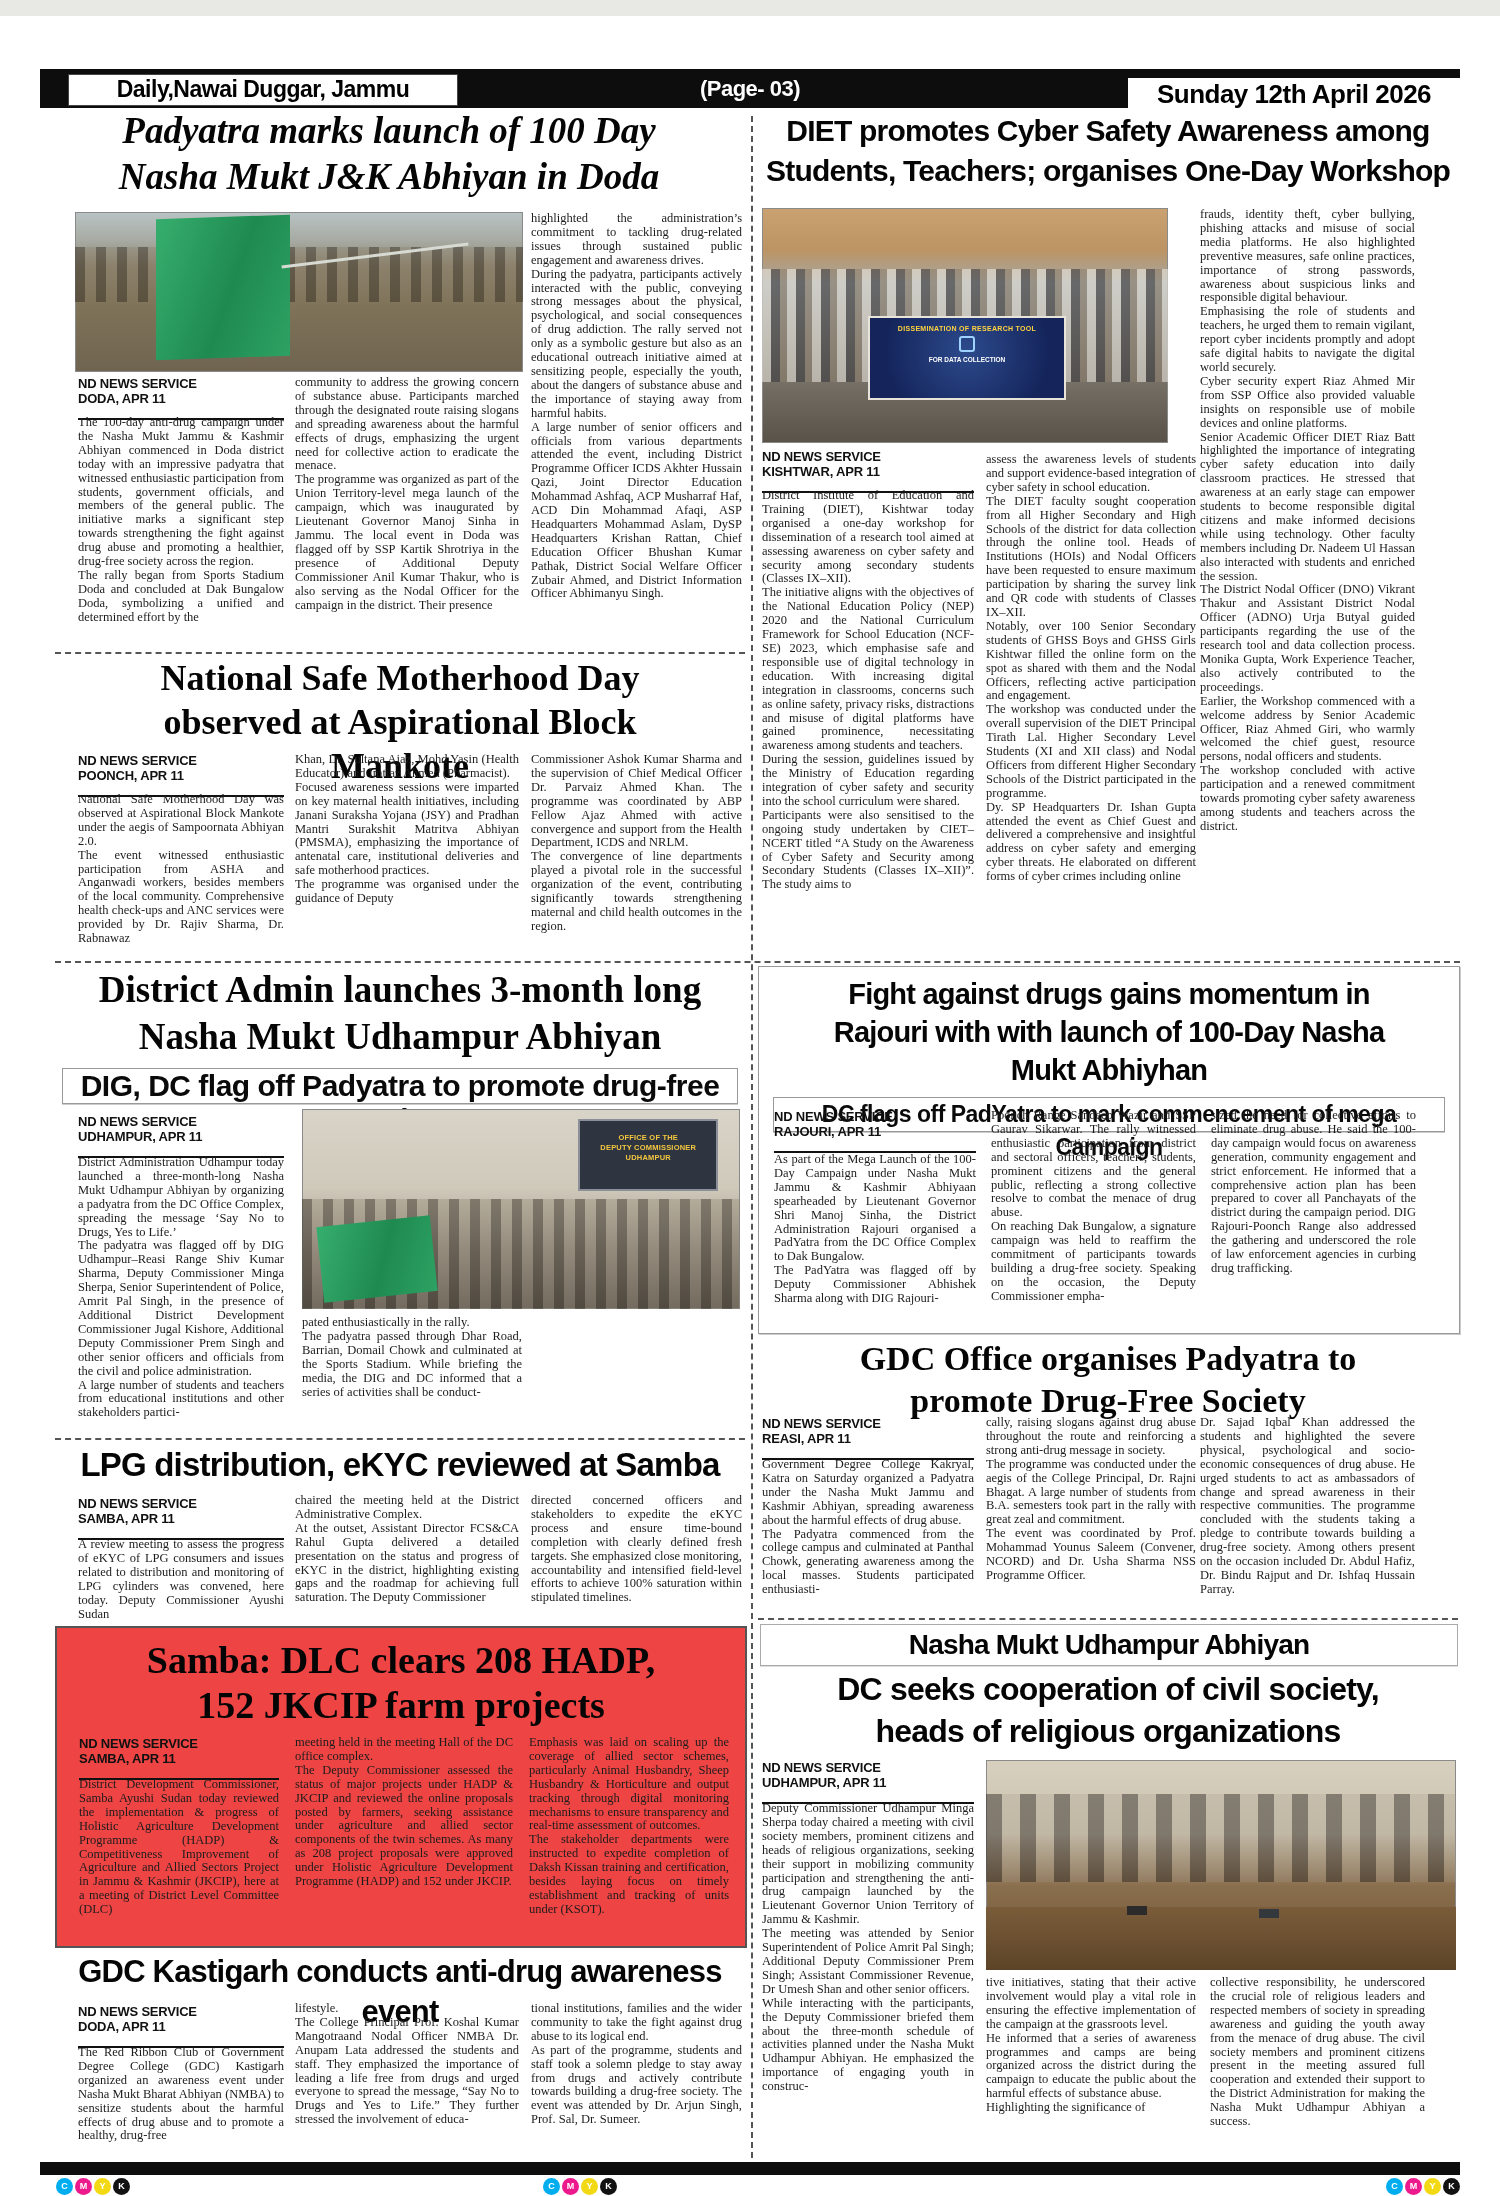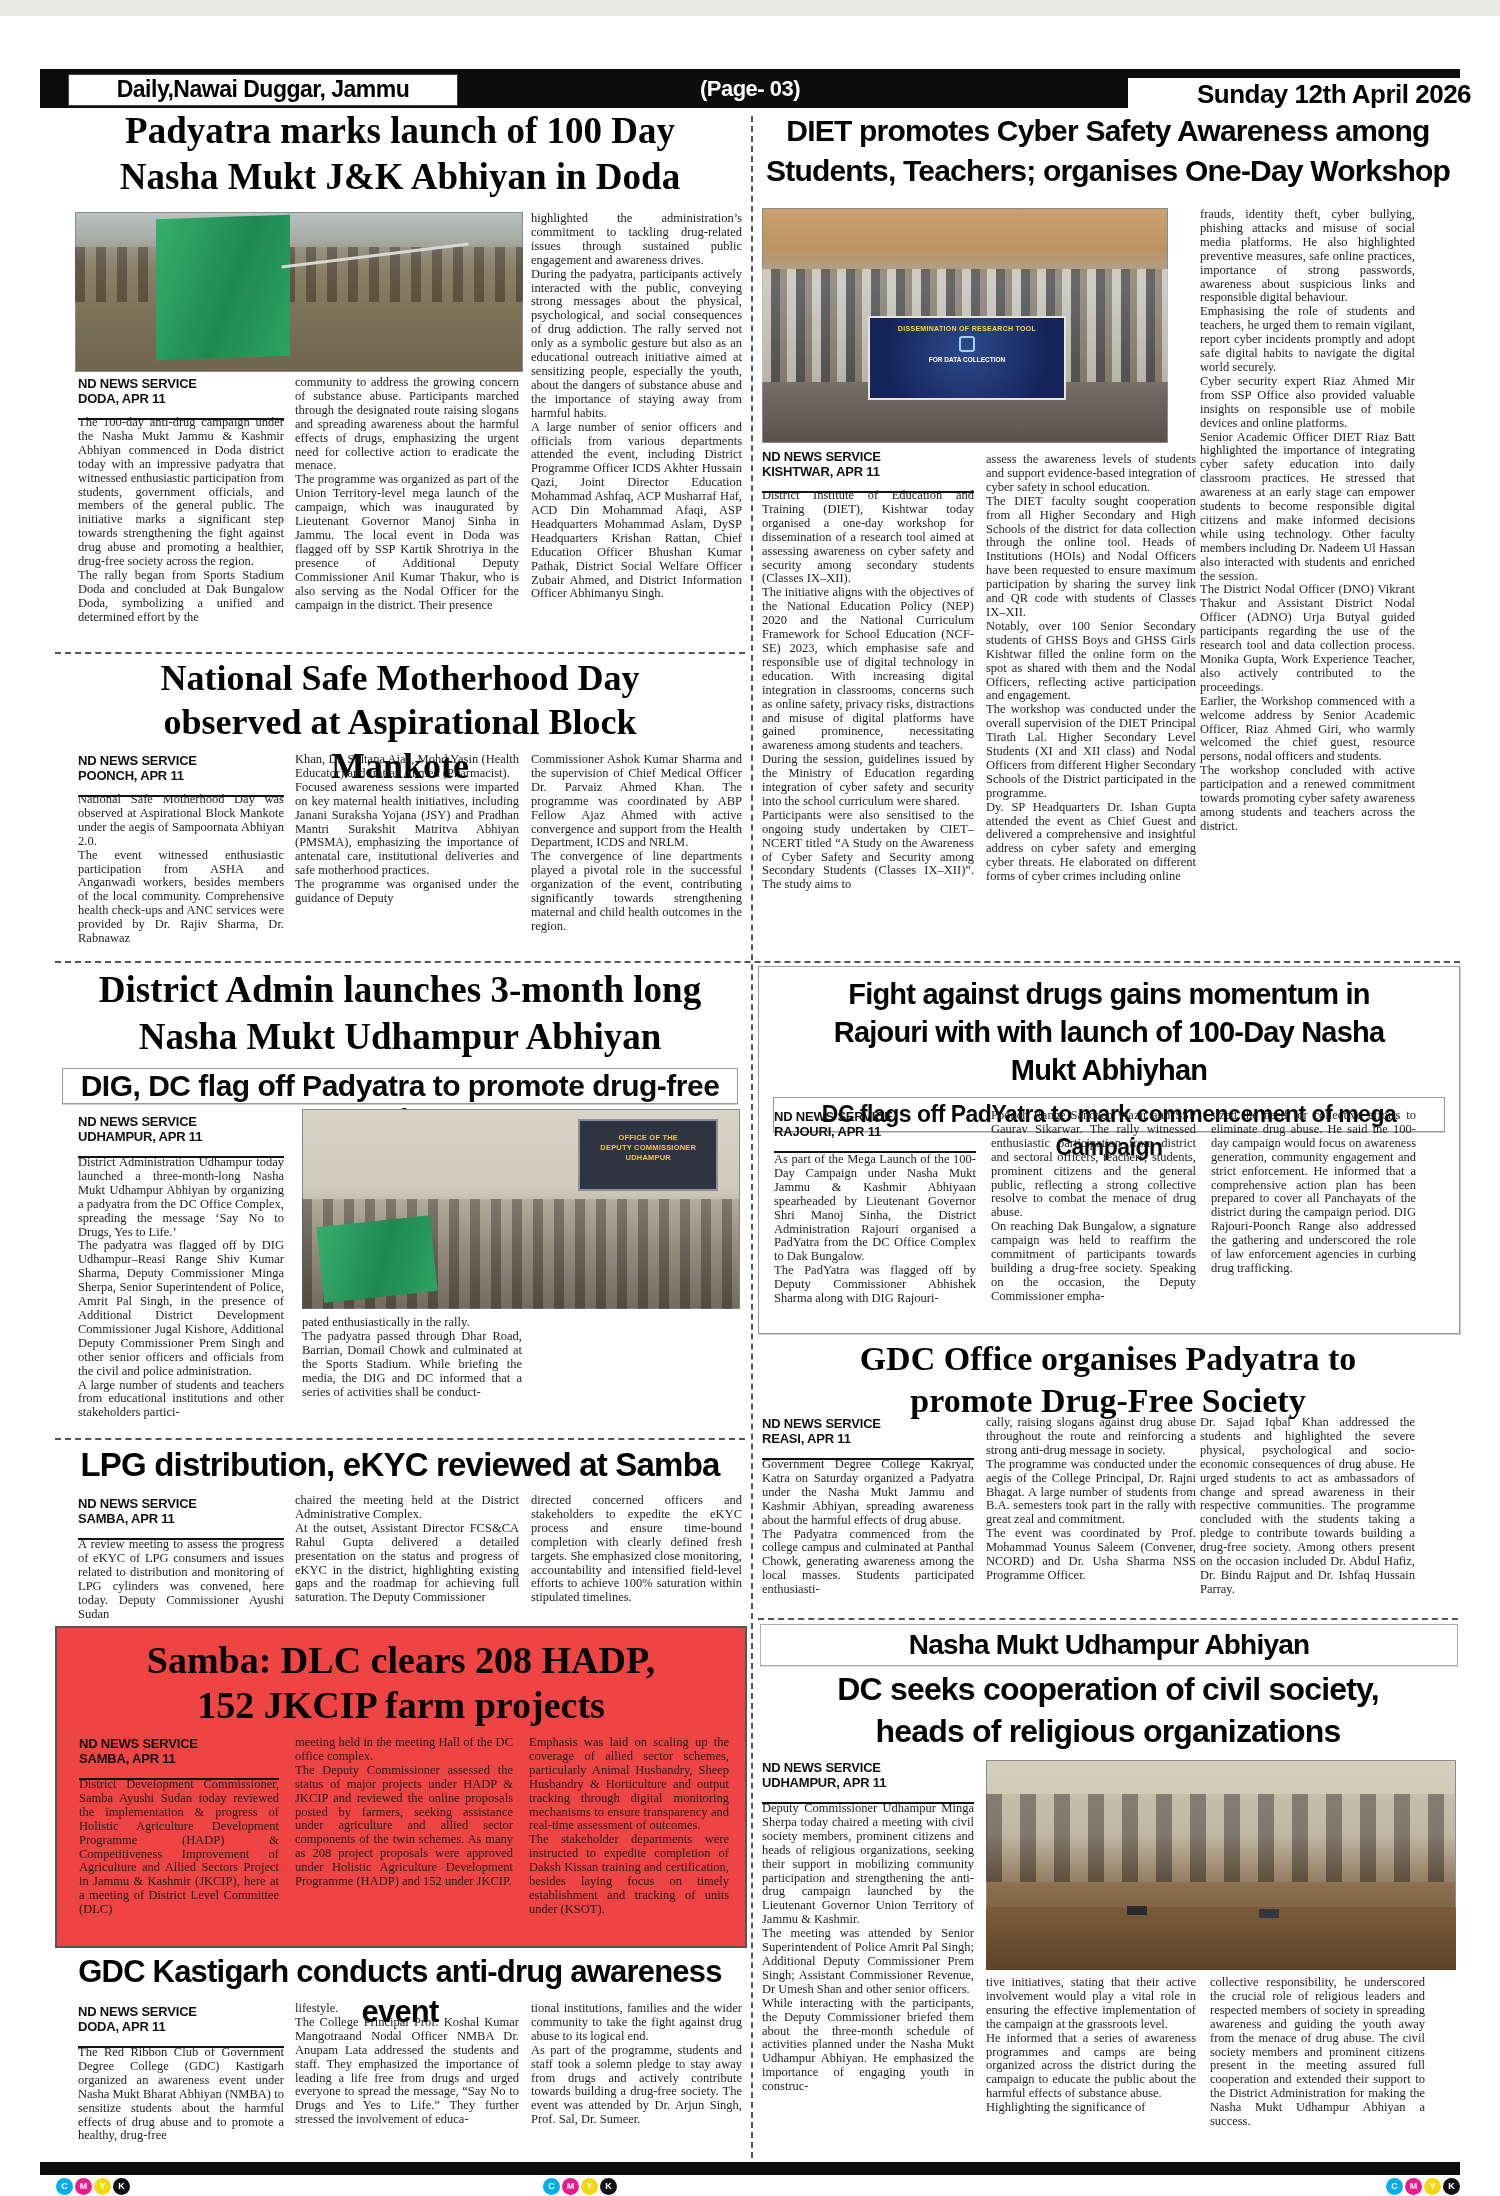--- a/index.html
+++ b/index.html
@@ -7,21 +7,21 @@
         font-family:"Liberation Serif",serif;color:#1a1a1a;overflow:hidden;}
   .abs{position:absolute;}
 
   
   .mast-bar{left:40px;top:53px;width:1420px;height:39px;background:#0d0d0d;}
   .mast-left{left:68px;top:58px;width:388px;height:30px;background:#fff;border:1px solid #444;
              font:bold 23px/28px "Liberation Sans",sans-serif;text-align:center;color:#000;letter-spacing:-.5px;}
   .mast-center{left:640px;top:60px;width:220px;height:28px;color:#fff;
              font:bold 22px/26px "Liberation Sans",sans-serif;text-align:center;letter-spacing:-.5px;}
   .mast-right{left:1128px;top:62px;width:332px;height:34px;background:#fff;
-             font:bold 26px/32px "Liberation Sans",sans-serif;text-align:center;color:#000;letter-spacing:-.5px;padding-left:40px;}
+             font:bold 26px/32px "Liberation Sans",sans-serif;text-align:center;color:#000;letter-spacing:-.5px;}
 
   
   .vdash{left:751px;top:100px;width:0;height:2042px;border-left:2px dashed #555;}
   .hdash{border-top:2px dashed #555;height:0;}
 
   
   .hl{font-weight:bold;text-align:center;color:#050505;}
   .hl-serif{font-family:"Liberation Serif",serif;}
   .hl-sans{font-family:"Liberation Sans",sans-serif;letter-spacing:-.8px;}
 
@@ -70,21 +70,21 @@
 
 <div class="page">
 
   <div class="abs mast-bar"></div>
   <div class="abs mast-left">Daily,Nawai Duggar, Jammu</div>
   <div class="abs mast-center">(Page- 03)</div>
   <div class="abs mast-right">Sunday 12th April 2026</div>
 
   <div class="abs vdash"></div>
 
-  <div class="abs hl hl-serif" style="left:55px;top:92px;width:690px;font-size:37px;line-height:46px;">
+  <div class="abs hl hl-serif" style="left:44px;top:92px;width:690px;font-size:37px;line-height:46px;font-style:italic;">
     <div style="max-width:580px;margin:0 auto;">Padyatra marks launch of 100 Day Nasha Mukt J&amp;K Abhiyan in Doda</div>
   </div>
   <div class="abs photo ph-doda" style="left:75px;top:196px;width:448px;height:160px;">
     <div class="crowd" style="top:22%;height:34%;"></div>
     <div class="gflag" style="left:18%;top:3%;width:30%;height:88%;transform:skewY(-2deg);"></div>
     <div class="pole" style="left:46%;top:26%;width:42%;transform:rotate(-7deg);"></div>
   </div>
   <div class="abs byline" style="left:78px;top:360px;width:206px;">
     <div>ND NEWS SERVICE</div>
     <div>DODA, APR 11</div>

